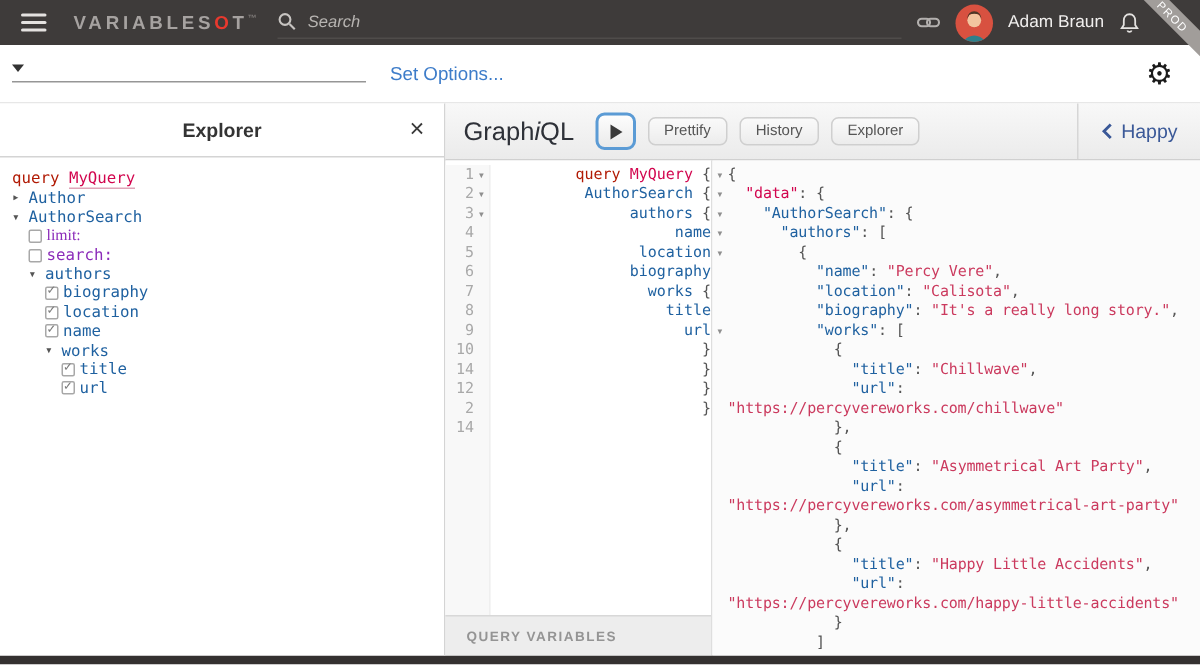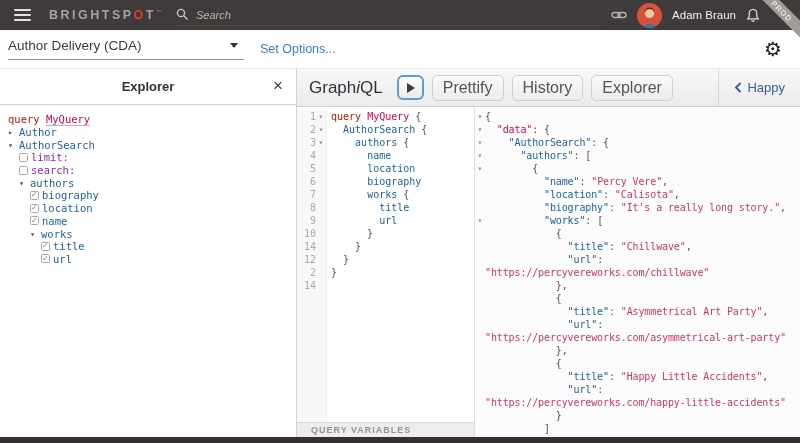--- a/index.html
+++ b/index.html
@@ -66,36 +66,36 @@
   .gql { flex:1; display:flex; flex-direction:column; min-width:0; }
   .gql-toolbar { height:38px; flex:none; background:linear-gradient(#f8f8f8,#ebebeb);
                  border-bottom:1px solid #d0d0d0; display:flex; align-items:center; padding-left:12px; gap:8px; }
   .gql-title { font-size:17px; color:#2e3138; margin-right:6px; }
   .gql-title em { font-style:italic; }
   .exec-btn { width:27px; height:25px; border:2px solid #5b9bd5; border-radius:6px;
               background:linear-gradient(#fdfdfd,#eaeaea); display:flex; align-items:center;
               justify-content:center; cursor:pointer; }
   .exec-tri { width:0; height:0; border-top:5px solid transparent; border-bottom:5px solid transparent;
               border-left:8px solid #3a3a3a; margin-left:2px; }
-  .tb-btn { padding:3px 10px; font-size:16px; color:#555; border:1px solid #cfcfcf; border-radius:5px;
+  .tb-btn { padding:3px 10px; font-size:10px; color:#555; border:1px solid #cfcfcf; border-radius:5px;
             background:linear-gradient(#fafafa,#ececec); cursor:pointer; }
   .docs-area { margin-left:auto; align-self:stretch; display:flex; align-items:center; gap:5px;
                border-left:1px solid #d6d6d6; padding:0 15px; color:#3B5998; font-size:13px; cursor:pointer; }
 
   .gql-body { flex:1; display:flex; min-height:0; }
   .query-pane { width:178px; flex:none; display:flex; flex-direction:column; border-right:1px solid #dedede; }
   .editor { flex:1; display:flex; font-family:"DejaVu Sans Mono", monospace; font-size:10px;
             line-height:13px; padding-top:3px; background:#fff; min-height:0; }
   .gutter { width:30px; flex:none; background:#f8f8f8; border-right:1px solid #efefef; }
   .g-row { height:13px; display:flex; justify-content:flex-end; align-items:center; }
   .g-num { color:#a9a9a9; }
   .g-fold { width:10px; text-align:center; font-size:8px; color:#8f8f8f; cursor:pointer; }
-  .code { flex:1; padding-left:4px; white-space:pre; overflow:hidden; }
+  .code { flex:1; padding-left:4px; white-space:pre; overflow:hidden;text-align:right; }
   .line { height:13px; }
-  .varbar { height:15px; flex:none; background:#ededed; border-top:1px solid #d8d8d8;
+  .varbar { height:27px; flex:none; background:#ededed; border-top:1px solid #d8d8d8;
             display:flex; align-items:center; padding-left:14px; font-size:9px; font-weight:bold;
             letter-spacing:1px; color:#949494; }
 
   .result-pane { flex:1; min-width:0; background:#fbfbfb; display:flex;
                  font-family:"DejaVu Sans Mono", monospace; font-size:10px; line-height:13px; padding-top:3px; }
   .r-gutter { width:10px; flex:none; }
   .r-code { flex:1; white-space:pre; letter-spacing:-0.12px; overflow:hidden; }
 
   
   .tk-k { color:#B11A04; }
@@ -110,21 +110,21 @@
 </style>
 </head>
 <body>
 
 <div class="topbar">
   <div class="hamburger">
     <span></span>
       <span></span>
       <span></span>
   </div>
-  <div class="logo"><span>BRIGHTSP</span><span class="o-red">O</span><span>T</span><sup>™</sup></div>
+  <div class="logo"><span>VARIABLES</span><span class="o-red">O</span><span>T</span><sup>™</sup></div>
   <div class="search-field">
     <svg width="13" height="13" viewBox="0 0 13 13">
       <circle cx="5" cy="5" r="3.6" fill="none" stroke="#c7c4c1" stroke-width="1.4"></circle>
       <line x1="8" y1="8" x2="11.5" y2="11.5" stroke="#c7c4c1" stroke-width="1.4"></line>
     </svg>
     <span class="ph">Search</span>
   </div>
   <div class="top-icons">
     <svg width="16" height="14" viewBox="0 0 16 14">
       <g fill="none" stroke="#b3b0ae" stroke-width="1.4">
@@ -143,39 +143,38 @@
     <svg width="14" height="15" viewBox="0 0 14 15">
       <path d="M7 1.5 C4.6 1.5 3.2 3.4 3.2 5.8 L3.2 8.6 L1.8 10.8 L12.2 10.8 L10.8 8.6 L10.8 5.8 C10.8 3.4 9.4 1.5 7 1.5 Z" fill="none" stroke="#e4e2e0" stroke-width="1.2"></path>
       <path d="M5.6 12.3 a1.5 1.5 0 0 0 2.8 0" fill="none" stroke="#e4e2e0" stroke-width="1.2"></path>
     </svg>
   </div>
   <div class="ribbon">PROD</div>
 </div>
 
 <div class="toolbar2">
   <div class="site-select">
-    <span class="lbl">Author Delivery (CDA)</span>
     <span class="caret-down"></span>
   </div>
   <span class="set-options">Set Options...</span>
   <span class="gear">⚙</span>
 </div>
 
 <div class="main">
 
   <div class="explorer">
     <div class="exp-header">
       <span class="exp-title">Explorer</span>
       <span class="exp-close">×</span>
     </div>
     <div class="exp-tree" id="exp-tree">
         <div class="tree-row" style="padding-left: 0px;"><span class="tw tk-k">query </span><span class="tw tk-d u">MyQuery</span></div>
         <div class="tree-row" style="padding-left: 0px;"><span class="arr">▸</span><span class="tw tk-p">Author</span></div>
         <div class="tree-row" style="padding-left: 0px;"><span class="arr">▾</span><span class="tw tk-p">AuthorSearch</span></div>
-        <div class="tree-row" style="padding-left: 11px;"><span class="cb"></span><span class="tw tk-a">limit:</span></div>
+        <div class="tree-row" style="padding-left: 11px; font-family: Liberation Serif, serif;"><span class="cb"></span><span class="tw tk-a">limit:</span></div>
         <div class="tree-row" style="padding-left: 11px;"><span class="cb"></span><span class="tw tk-a">search:</span></div>
         <div class="tree-row" style="padding-left: 11px;"><span class="arr">▾</span><span class="tw tk-p">authors</span></div>
         <div class="tree-row" style="padding-left: 22px;"><span class="cb"><span class="ckm">✓</span></span><span class="tw tk-p">biography</span></div>
         <div class="tree-row" style="padding-left: 22px;"><span class="cb"><span class="ckm">✓</span></span><span class="tw tk-p">location</span></div>
         <div class="tree-row" style="padding-left: 22px;"><span class="cb"><span class="ckm">✓</span></span><span class="tw tk-p">name</span></div>
         <div class="tree-row" style="padding-left: 22px;"><span class="arr">▾</span><span class="tw tk-p">works</span></div>
         <div class="tree-row" style="padding-left: 33px;"><span class="cb"><span class="ckm">✓</span></span><span class="tw tk-p">title</span></div>
         <div class="tree-row" style="padding-left: 33px;"><span class="cb"><span class="ckm">✓</span></span><span class="tw tk-p">url</span></div>
       </div>
   </div>

